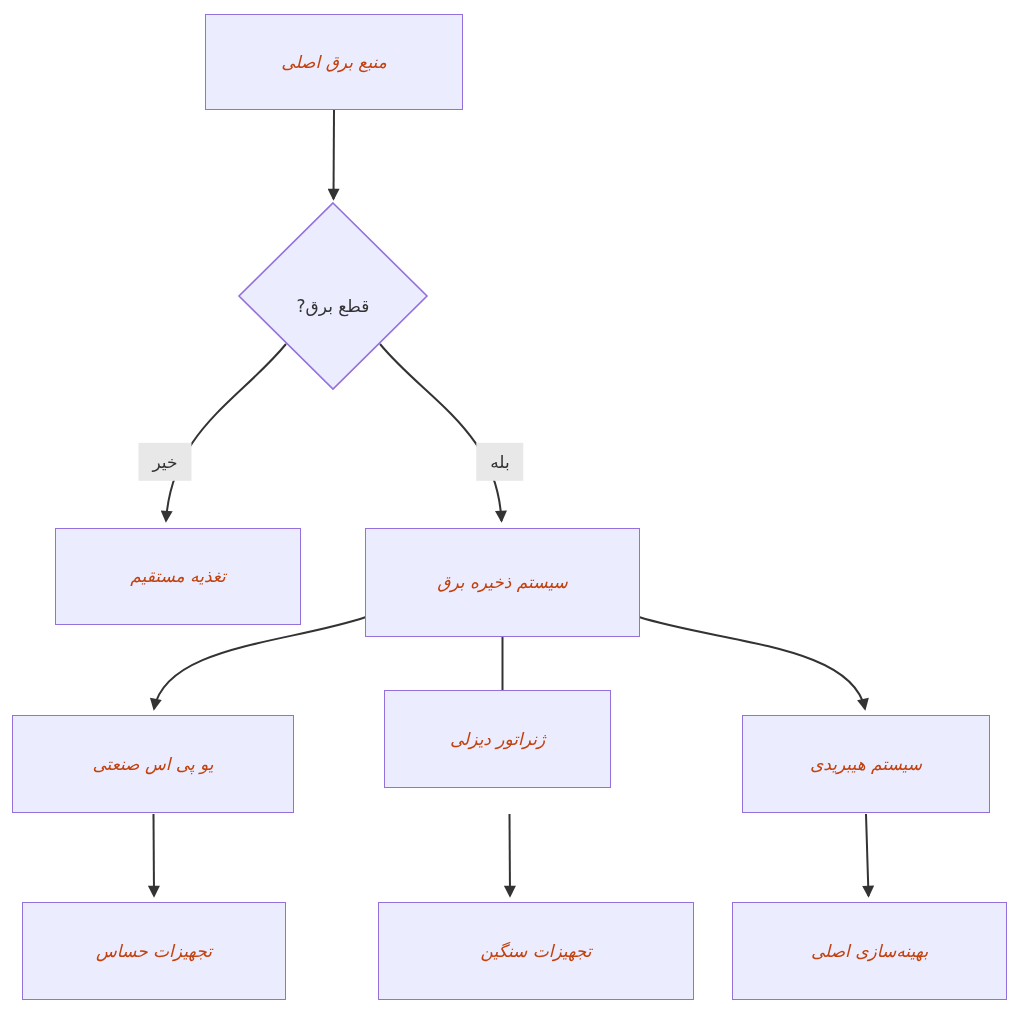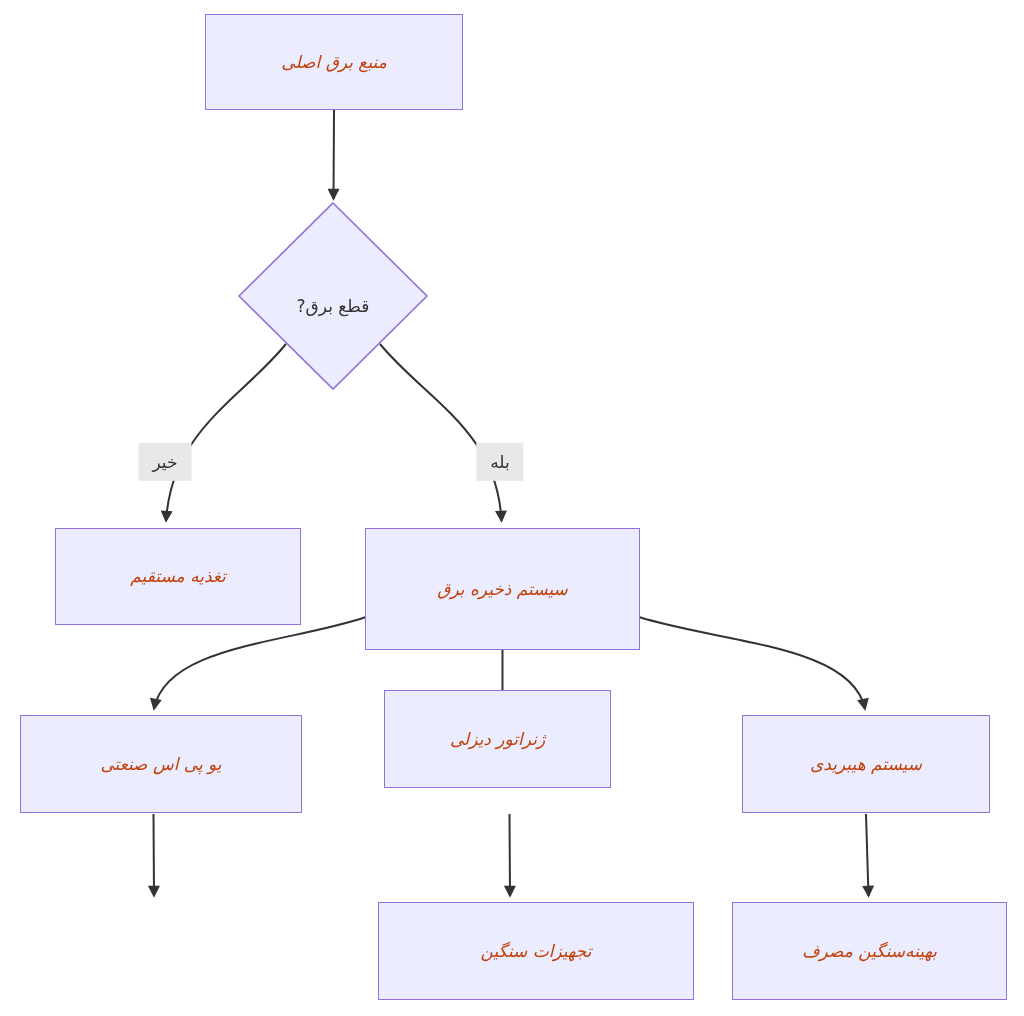--- a/index.html
+++ b/index.html
@@ -90,41 +90,44 @@
   </div>
 
   <div class="diamond-label" style="left:253px; top:276px; width:160px; height:40px;">
     <span>قطع برق?</span>
   </div>
 
   <div class="node" style="left:55px; top:528px; width:246px; height:97px;">
     <span>تغذیه مستقیم</span>
   </div>
 
-  <div class="node" style="left:365px; top:528px; width:275px; height:122px;">
+  <div class="node" style="left:365px; top:528px; width:275px; height:109px;">
     <span>سیستم ذخیره برق</span>
   </div>
 
-  <div class="node" style="left:12px; top:715px; width:282px; height:98px;margin-left:8px;">
+  <div class="node" style="left:12px; top:715px; width:282px; height:98px;">
     <span>یو پی اس صنعتی</span>
   </div>
 
   <div class="node" style="left:384px; top:690px; width:227px; height:98px;">
     <span>ژنراتور دیزلی</span>
   </div>
 
   <div class="node" style="left:742px; top:715px; width:248px; height:98px;">
     <span>سیستم هیبریدی</span>
   </div>
 
+  <div class="node" style="left:22px; top:902px; width:264px; height:98px;">
+    <span>تجهیزات حساس</span>
+  </div>
 
   <div class="node" style="left:378px; top:902px; width:316px; height:98px;">
     <span>تجهیزات سنگین</span>
   </div>
 
   <div class="node" style="left:732px; top:902px; width:275px; height:98px;">
-    <span>بهینه‌سنگین مصرف</span>
+    <span>بهینه‌سازی اصلی</span>
   </div>
 
   <span class="edge-label" style="left:165px; top:462px;">خیر</span>
   <span class="edge-label" style="left:500px; top:462px;">بله</span>
 
 </div>
 
 </body></html>

